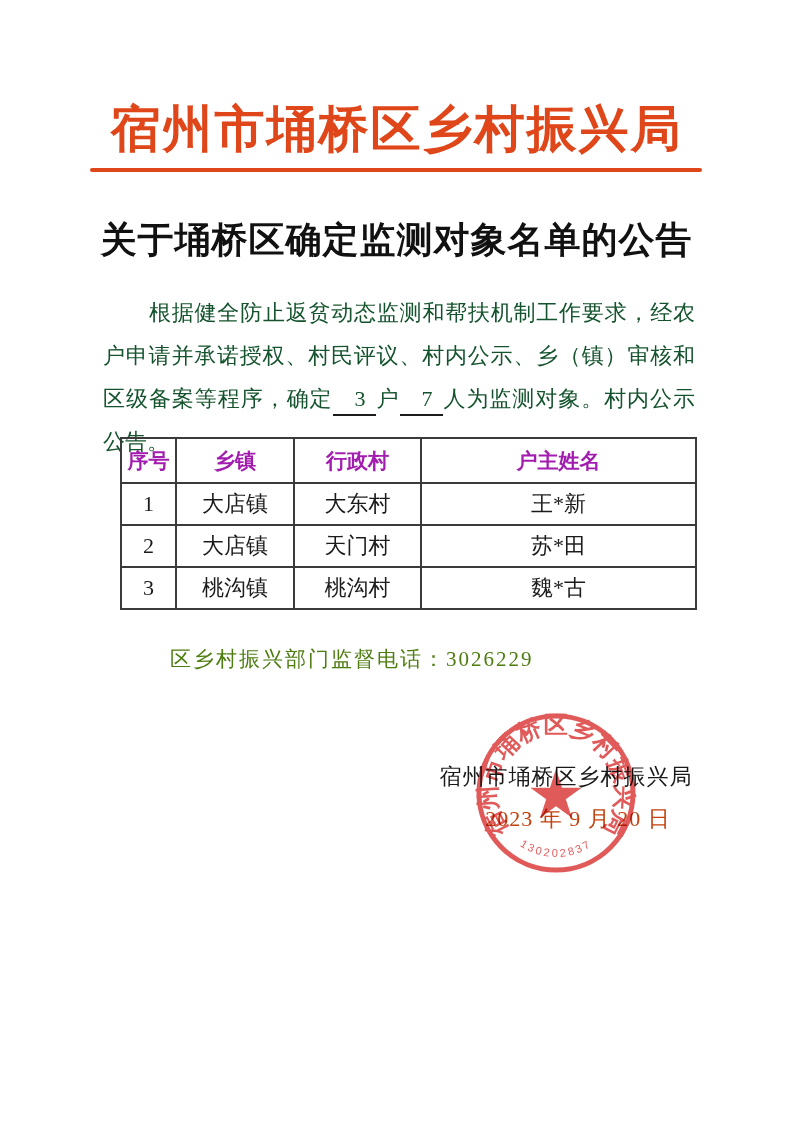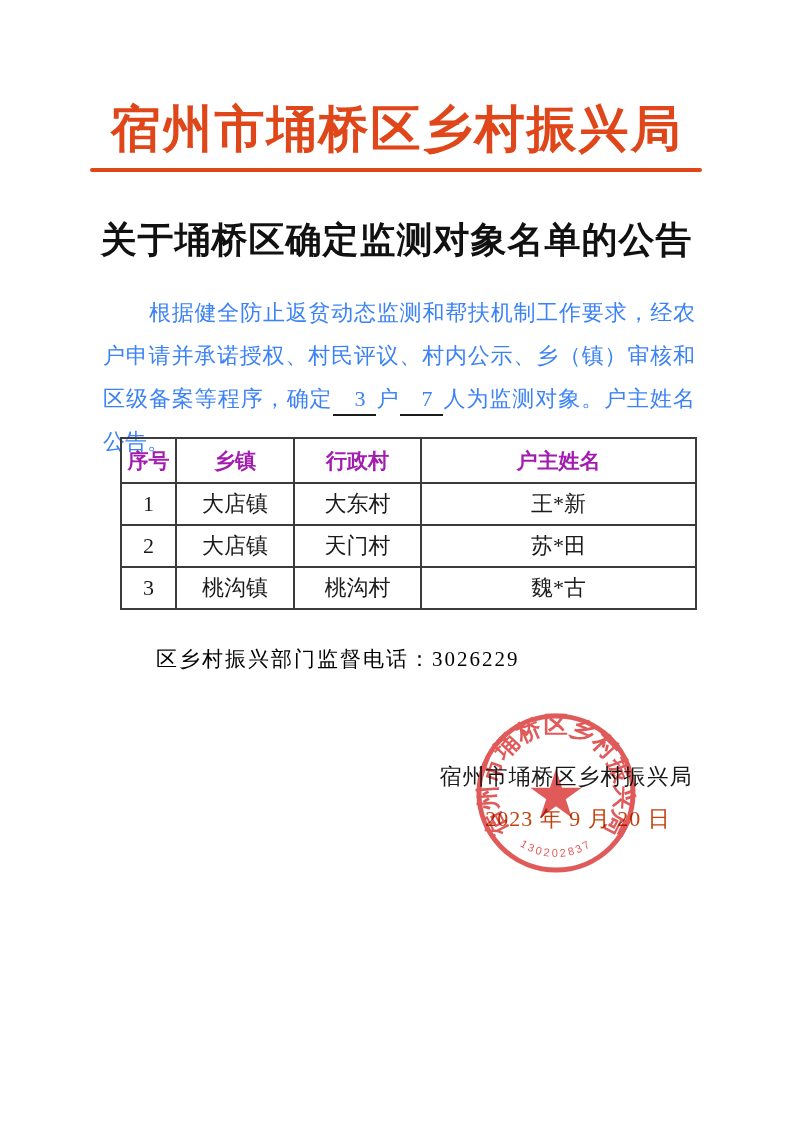--- a/index.html
+++ b/index.html
@@ -29,21 +29,21 @@
   
   .doc-title{
     position:absolute;top:216px;left:0;width:100%;
     text-align:center;
     font-size:36px;font-weight:700;
     letter-spacing:1px;
     color:#111;
     white-space:nowrap;
   }
   
-  .para{position:absolute;left:103px;width:592px;font-size:22px;line-height:43px;color:#3b82f6;}
+  .para{position:absolute;left:103px;width:592px;font-size:22px;line-height:43px;color:#14532d;}
   .p-line{
     text-align:justify;text-align-last:justify;
     height:43px;white-space:nowrap;
   }
   .p-line.first{text-indent:46px;}
   .p-line.last{text-align:right;text-align-last:left;}
   .blank{
     display:inline-block;
     border-bottom:2px solid #1b1b1b;
     padding:0 10px 0 22px;
@@ -71,22 +71,22 @@
     height:40px;
     font-family:"Liberation Serif","DejaVu Serif",serif;
     font-size:22px;color:#1b1b1b;
   }
   .col-idx{width:55px;}
   .col-town{width:118px;}
   .col-village{width:127px;}
   .col-name{width:275px;}
   
   .contact1,.contact2{
-    position:absolute;left:156px;
-    font-size:21px;letter-spacing:2px;color:#000000;
+    position:absolute;left:170px;
+    font-size:21px;letter-spacing:2px;color:#4d7c0f;
     white-space:nowrap;
   }
   .contact1{top:645px;}
   .contact2{top:692px;}
   
   .sig-org{
     position:absolute;top:762px;left:396px;width:340px;
     text-align:center;font-size:22px;letter-spacing:1px;color:#191919;
     white-space:nowrap;
   }
@@ -111,21 +111,21 @@
 
   <div class="org-header">宿州市埇桥区乡村振兴局</div>
 
   <div class="red-rule"></div>
 
   <div class="doc-title">关于埇桥区确定监测对象名单的公告</div>
 
   <div class="para" style="top:291px">
     <div class="p-line first">根据健全防止返贫动态监测和帮扶机制工作要求，经农</div>
     <div class="p-line">户申请并承诺授权、村民评议、村内公示、乡（镇）审核和</div>
-    <div class="p-line"><span>区级备案等程序，确定</span><span class="blank">3</span><span>户</span><span class="blank">7</span><span>人为监测对象。户主姓名</span></div>
+    <div class="p-line"><span>区级备案等程序，确定</span><span class="blank">3</span><span>户</span><span class="blank">7</span><span>人为监测对象。村内公示</span></div>
     <div class="p-line last">公告。</div>
   </div>
 
   <table class="roster">
     <colgroup>
       <col class="col-idx">
         <col class="col-town">
         <col class="col-village">
         <col class="col-name">
     </colgroup>

